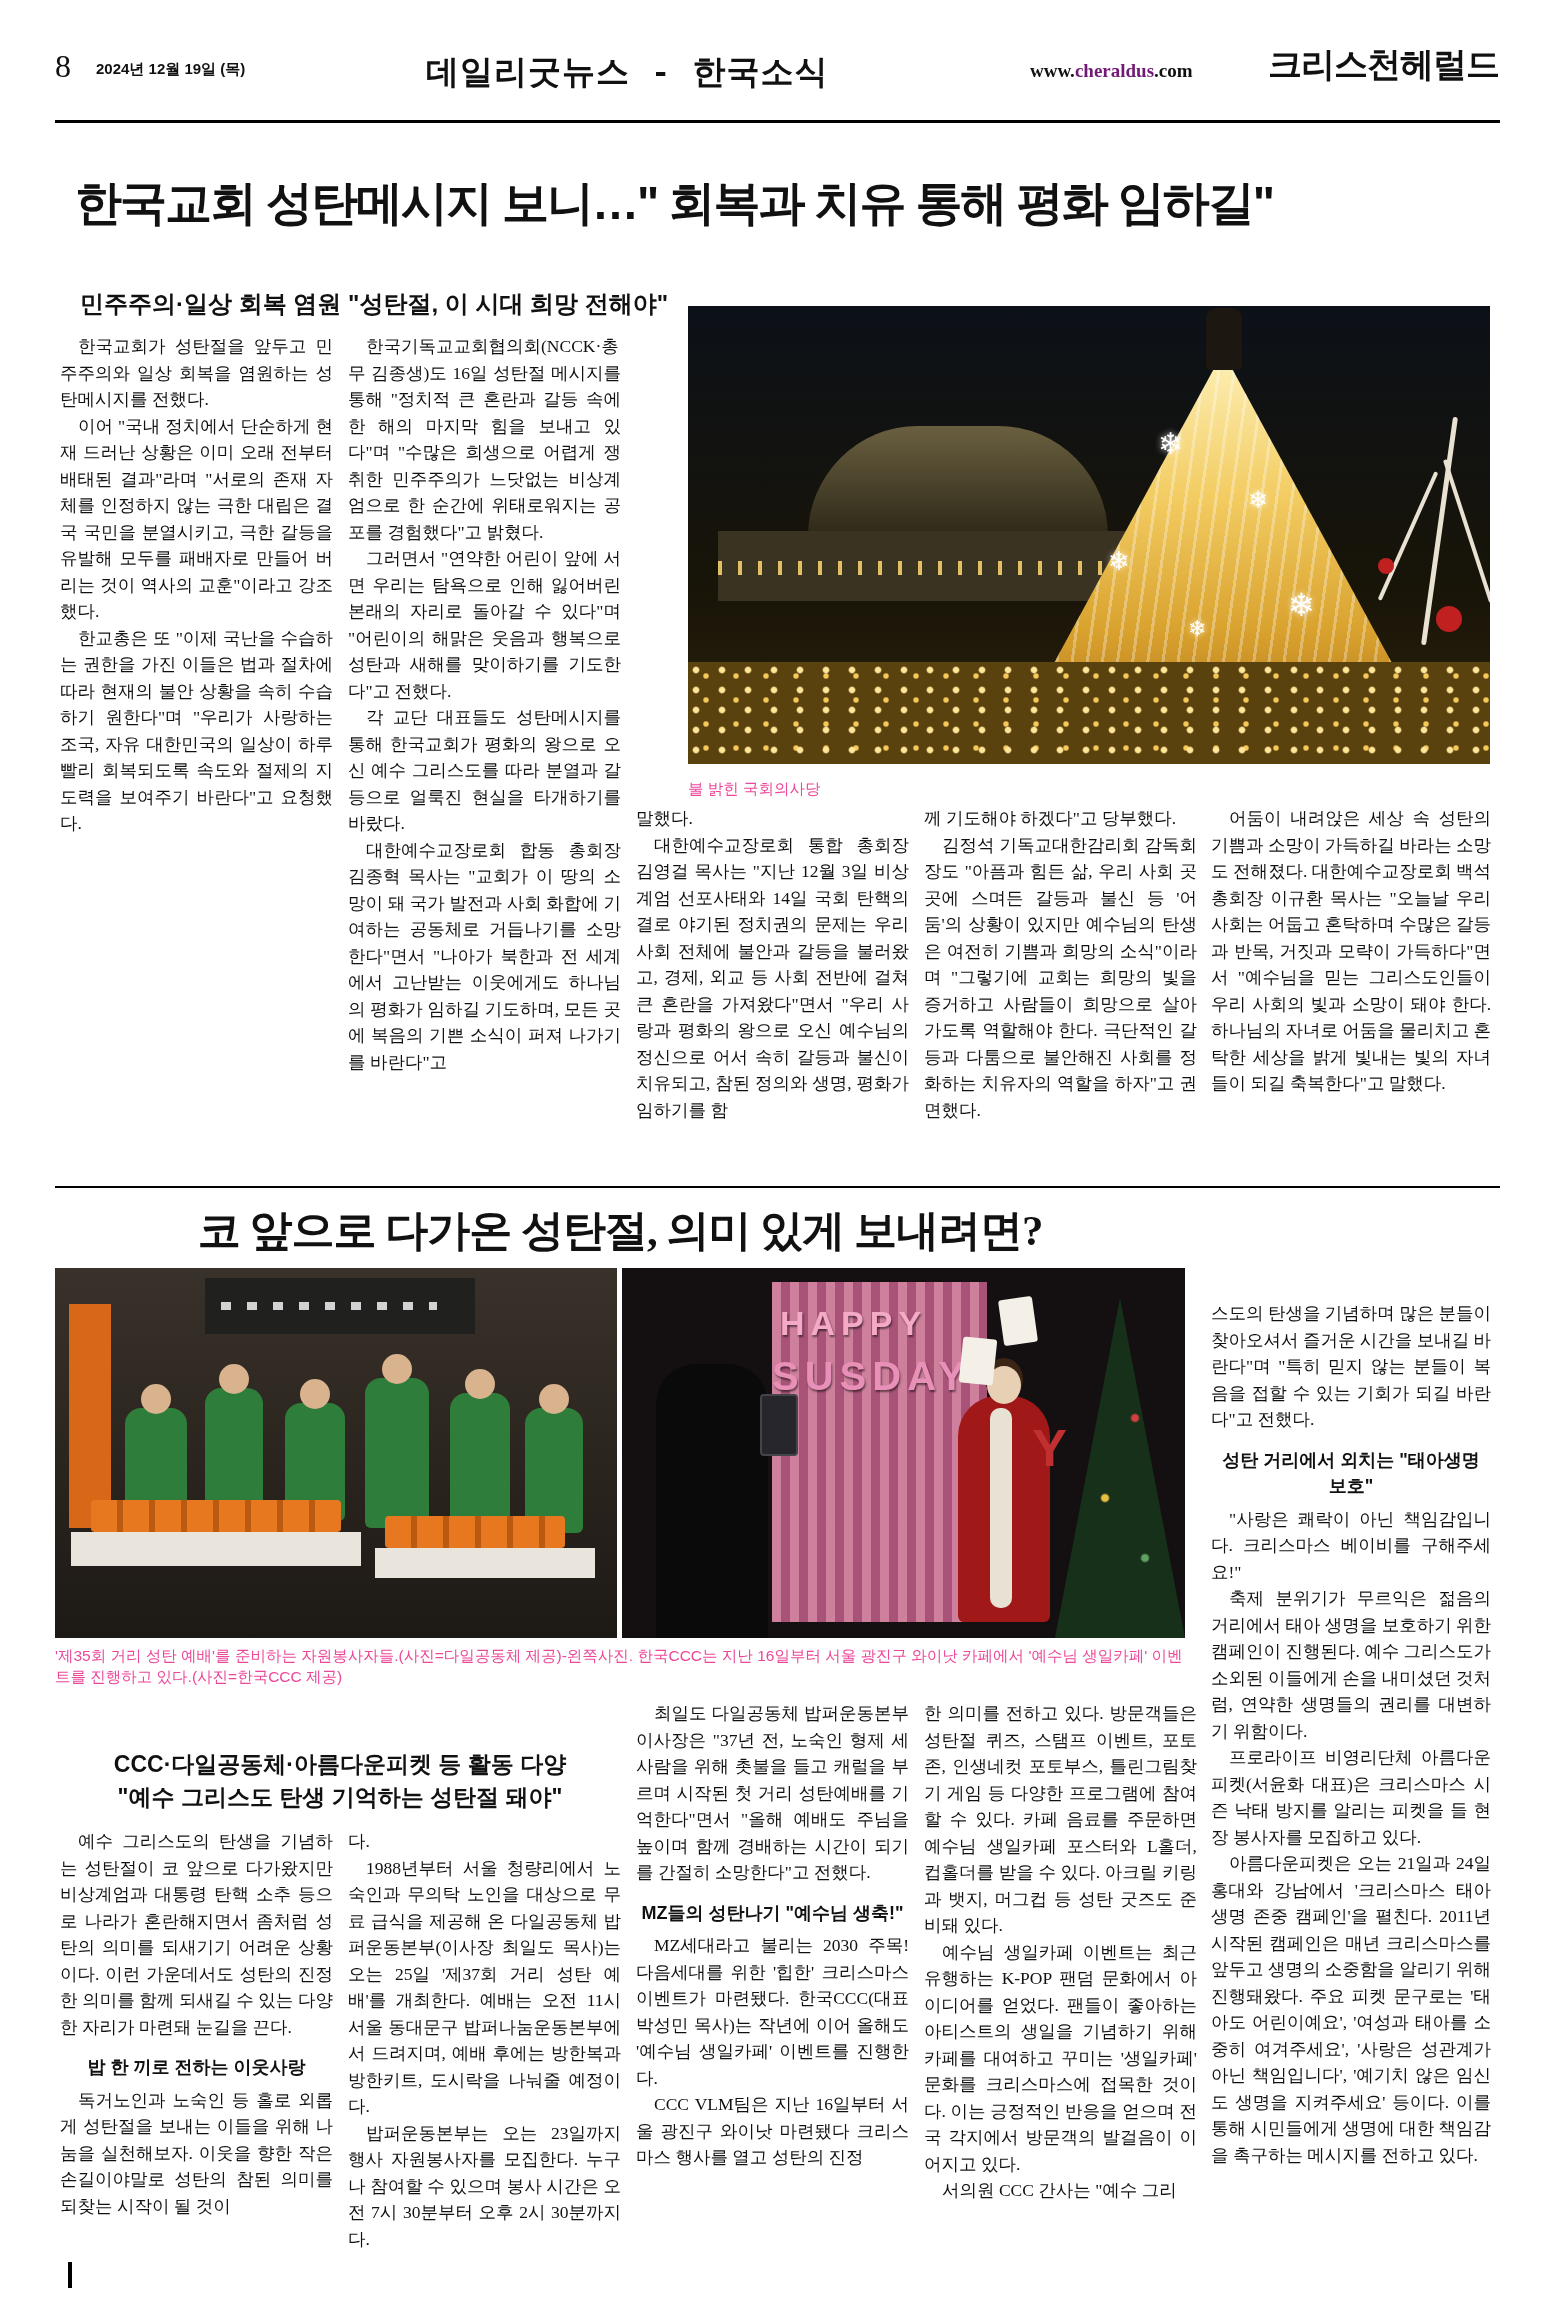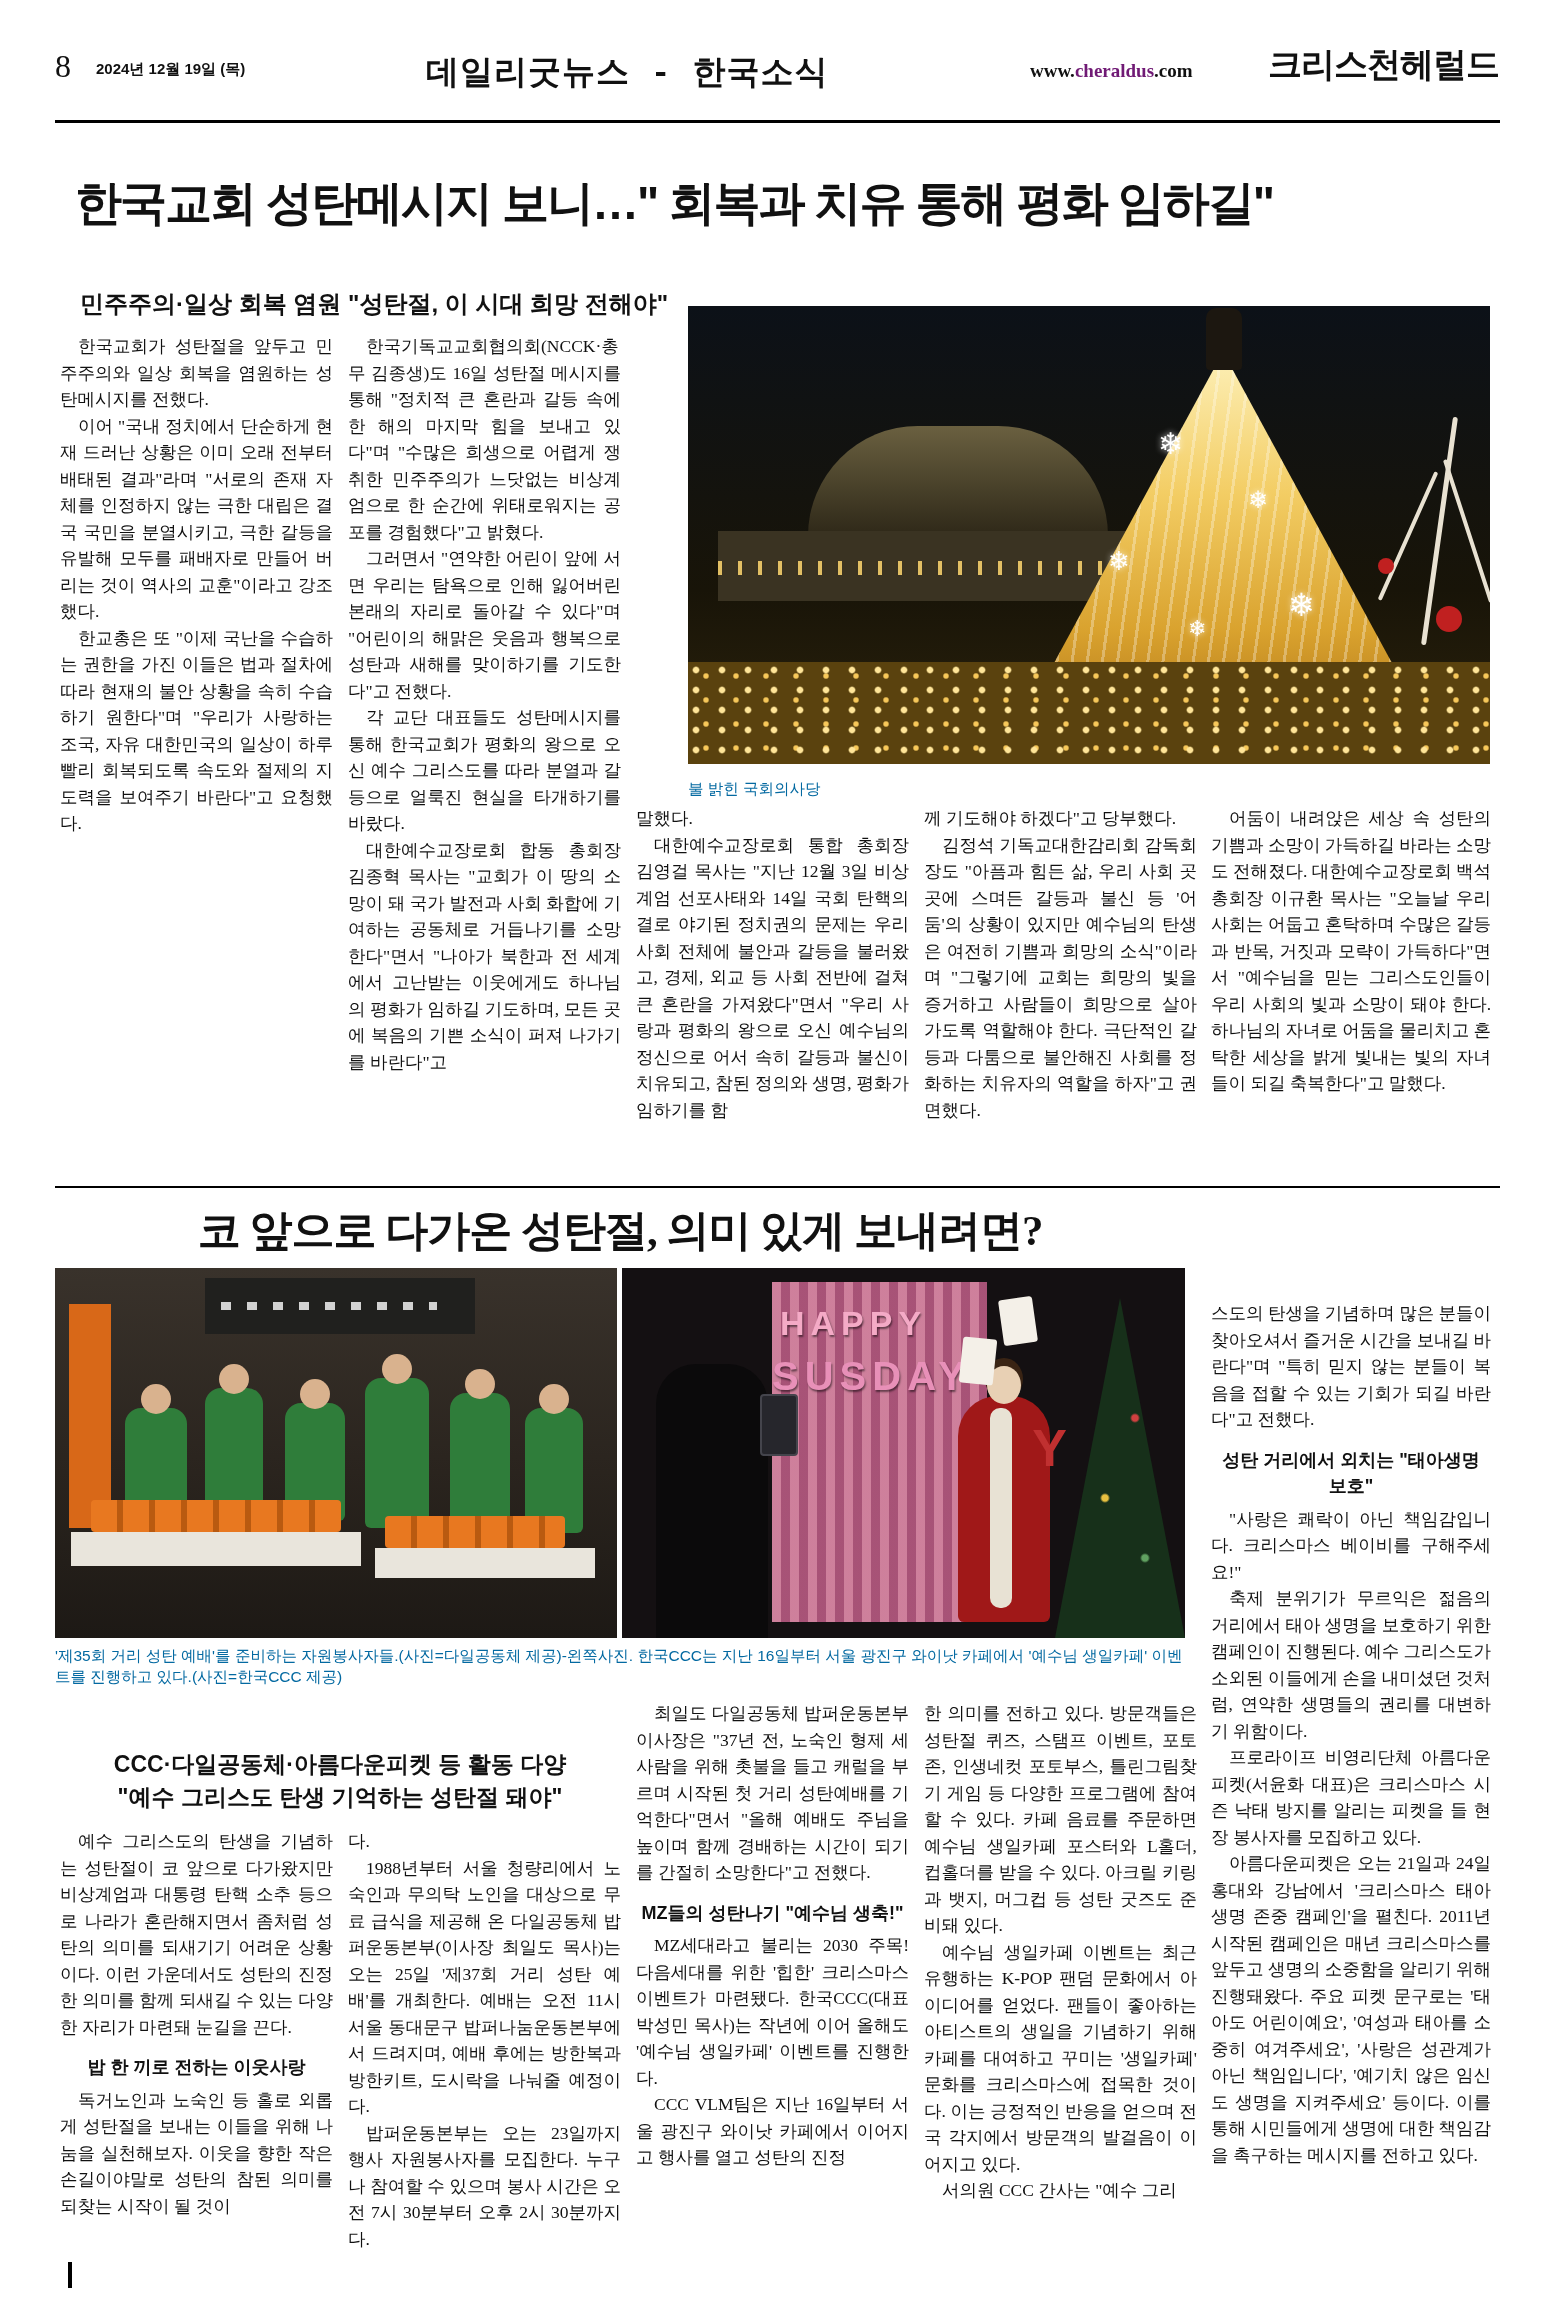--- a/index.html
+++ b/index.html
@@ -17,21 +17,21 @@
   
   #a1-headline{left:75px;top:172px;width:1420px;font-size:47px;font-weight:800;
     font-family:"Liberation Sans",sans-serif;letter-spacing:-2px;white-space:nowrap;}
   #a1-subheadline{left:80px;top:288px;font-size:24px;font-weight:bold;font-family:"Liberation Sans",sans-serif;}
   .col{position:absolute;width:273px;font-size:17.5px;line-height:26.5px;text-align:justify;
        word-break:break-all;}
   .col p{margin:0;text-indent:18px;}
   .col p.cont{text-indent:0;}
   .col h4{margin:14px 0 6px 0;font-size:18px;text-align:center;font-family:"Liberation Sans",sans-serif;
           font-weight:bold;text-indent:0;}
-  .caption{font-family:"Liberation Sans",sans-serif;font-size:15.5px;line-height:21px;color:#0369a1;}
+  .caption{font-family:"Liberation Sans",sans-serif;font-size:15.5px;line-height:21px;color:#ec4899;}
   
   #photo1{left:688px;top:306px;width:802px;height:458px;overflow:hidden;
     background:linear-gradient(180deg,#0c1118 0%,#181408 62%,#2e240c 100%);}
   .p1-dome{left:120px;top:120px;width:300px;height:110px;background:linear-gradient(180deg,#6a6040,#2e2818);
     border-radius:150px 150px 0 0;position:absolute;}
   .p1-building{left:30px;top:225px;width:480px;height:70px;position:absolute;background:#3a3322;
     background-image:repeating-linear-gradient(90deg,rgba(255,216,112,.85) 0 4px,transparent 4px 20px);
     background-size:100% 14px;background-position:0 30px;background-repeat:no-repeat;}
   .p1-cone{left:320px;top:46px;width:430px;height:372px;position:absolute;
     clip-path:polygon(50% 0,97% 100%,3% 100%);
@@ -199,21 +199,21 @@
     </div>
   <div class="col" style="left:348px;top:1828px;">
       <p class="cont">다.</p>
       <p>1988년부터 서울 청량리에서 노숙인과 무의탁 노인을 대상으로 무료 급식을 제공해 온 다일공동체 밥퍼운동본부(이사장 최일도 목사)는 오는 25일 '제37회 거리 성탄 예배'를 개최한다. 예배는 오전 11시 서울 동대문구 밥퍼나눔운동본부에서 드려지며, 예배 후에는 방한복과 방한키트, 도시락을 나눠줄 예정이다.</p>
       <p>밥퍼운동본부는 오는 23일까지 행사 자원봉사자를 모집한다. 누구나 참여할 수 있으며 봉사 시간은 오전 7시 30분부터 오후 2시 30분까지다.</p>
     </div>
   <div class="col" style="left:636px;top:1700px;">
       <p>최일도 다일공동체 밥퍼운동본부 이사장은 "37년 전, 노숙인 형제 세 사람을 위해 촛불을 들고 캐럴을 부르며 시작된 첫 거리 성탄예배를 기억한다"면서 "올해 예배도 주님을 높이며 함께 경배하는 시간이 되기를 간절히 소망한다"고 전했다.</p>
       <h4>MZ들의 성탄나기 "예수님 생축!"</h4>
       <p>MZ세대라고 불리는 2030 주목! 다음세대를 위한 '힙한' 크리스마스 이벤트가 마련됐다. 한국CCC(대표 박성민 목사)는 작년에 이어 올해도 '예수님 생일카페' 이벤트를 진행한다.</p>
-      <p>CCC VLM팀은 지난 16일부터 서울 광진구 와이낫 카페에서 이어지고 행사를 열고 성탄의 진정</p>
+      <p>CCC VLM팀은 지난 16일부터 서울 광진구 와이낫 마련됐다 크리스마스 행사를 열고 성탄의 진정</p>
     </div>
   <div class="col" style="left:924px;top:1700px;">
       <p class="cont">한 의미를 전하고 있다. 방문객들은 성탄절 퀴즈, 스탬프 이벤트, 포토존, 인생네컷 포토부스, 틀린그림찾기 게임 등 다양한 프로그램에 참여할 수 있다. 카페 음료를 주문하면 예수님 생일카페 포스터와 L홀더, 컵홀더를 받을 수 있다. 아크릴 키링과 뱃지, 머그컵 등 성탄 굿즈도 준비돼 있다.</p>
       <p>예수님 생일카페 이벤트는 최근 유행하는 K-POP 팬덤 문화에서 아이디어를 얻었다. 팬들이 좋아하는 아티스트의 생일을 기념하기 위해 카페를 대여하고 꾸미는 '생일카페' 문화를 크리스마스에 접목한 것이다. 이는 긍정적인 반응을 얻으며 전국 각지에서 방문객의 발걸음이 이어지고 있다.</p>
       <p>서의원 CCC 간사는 "예수 그리</p>
     </div>
   <div class="col" style="left:1211px;top:1300px;width:280px;">
       <p class="cont">스도의 탄생을 기념하며 많은 분들이 찾아오셔서 즐거운 시간을 보내길 바란다"며 "특히 믿지 않는 분들이 복음을 접할 수 있는 기회가 되길 바란다"고 전했다.</p>
       <h4>성탄 거리에서 외치는 "태아생명 보호"</h4>
       <p>"사랑은 쾌락이 아닌 책임감입니다. 크리스마스 베이비를 구해주세요!"</p>

